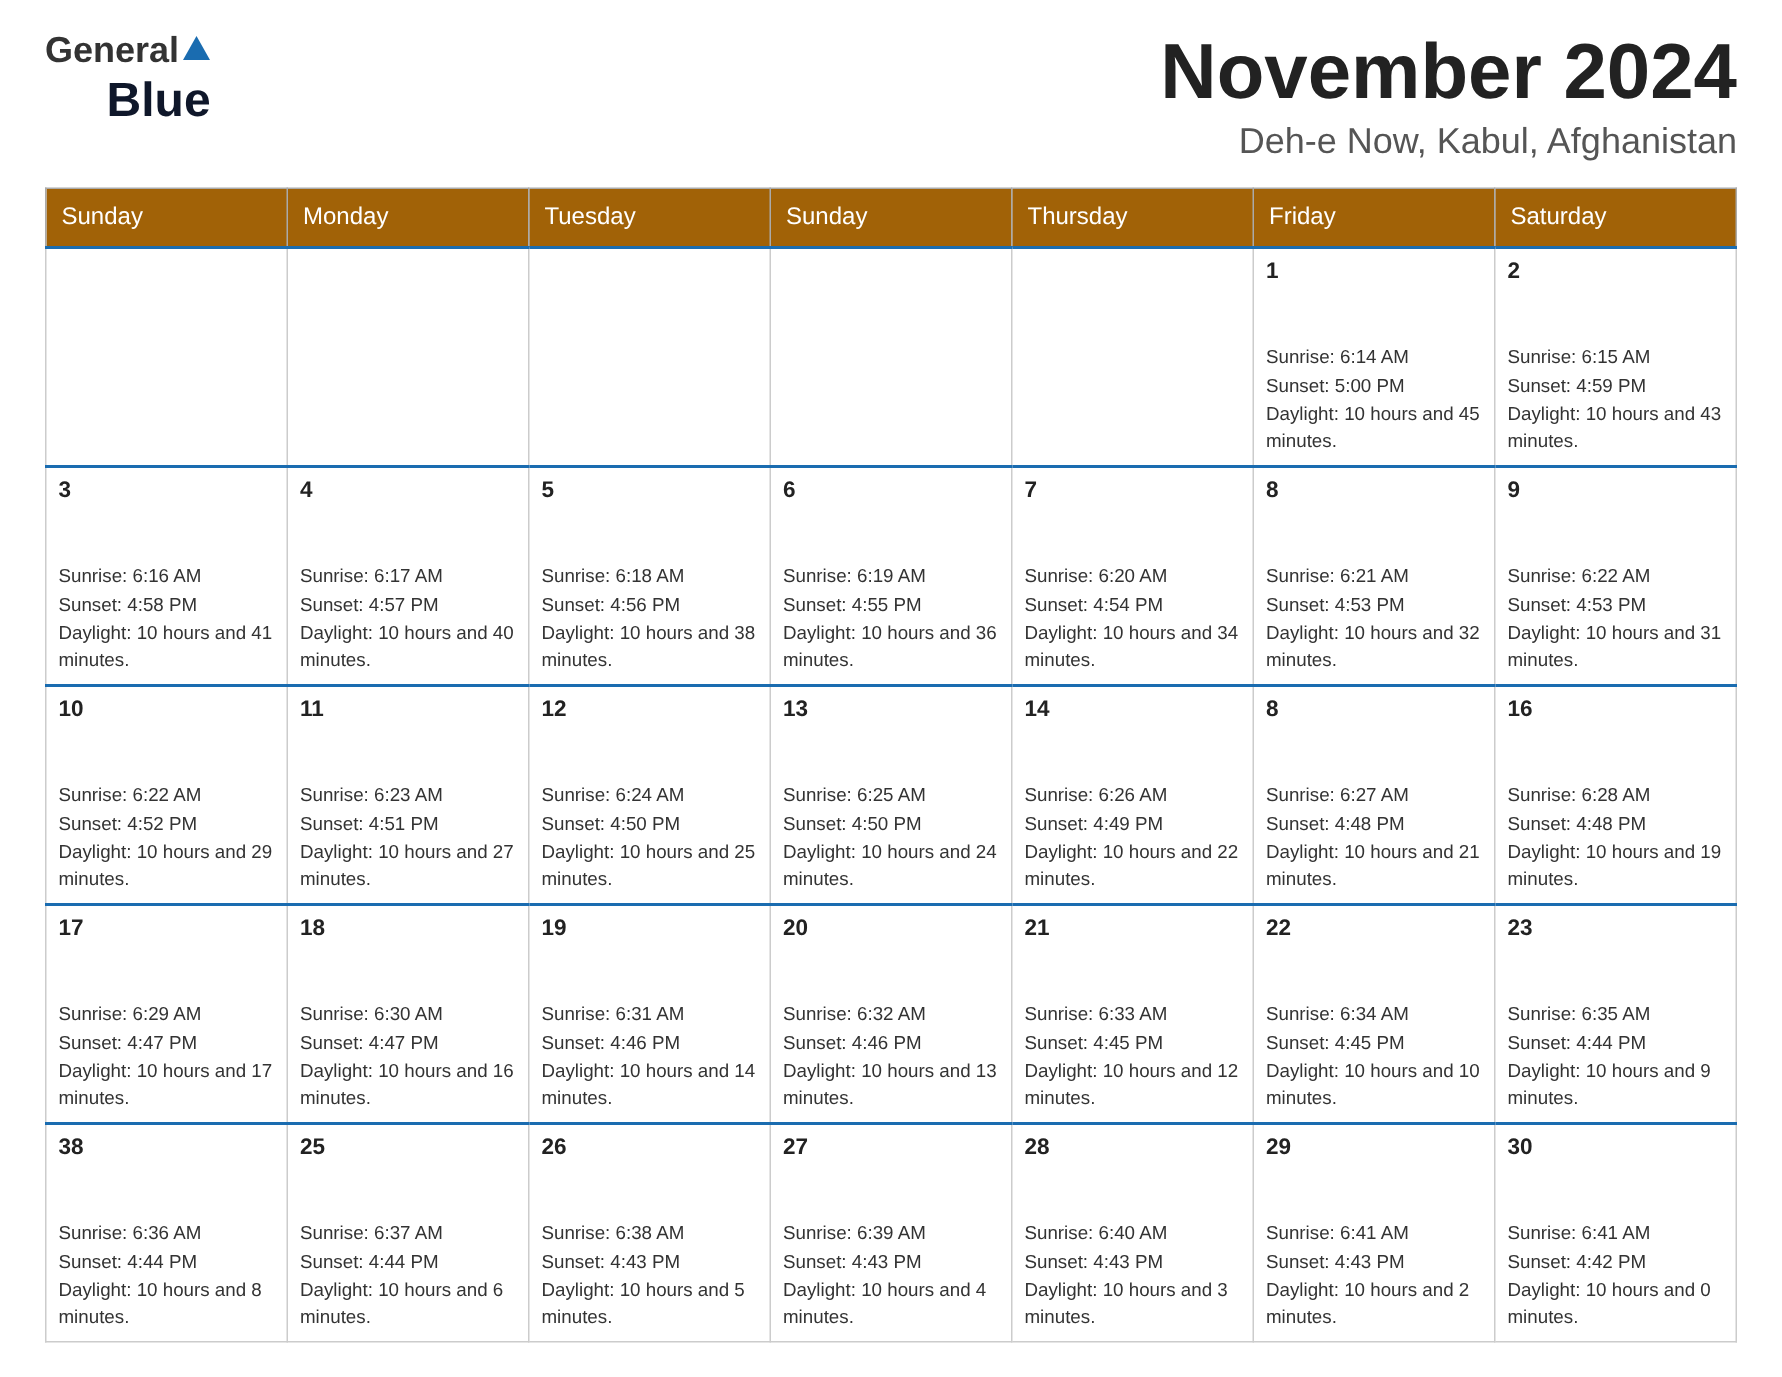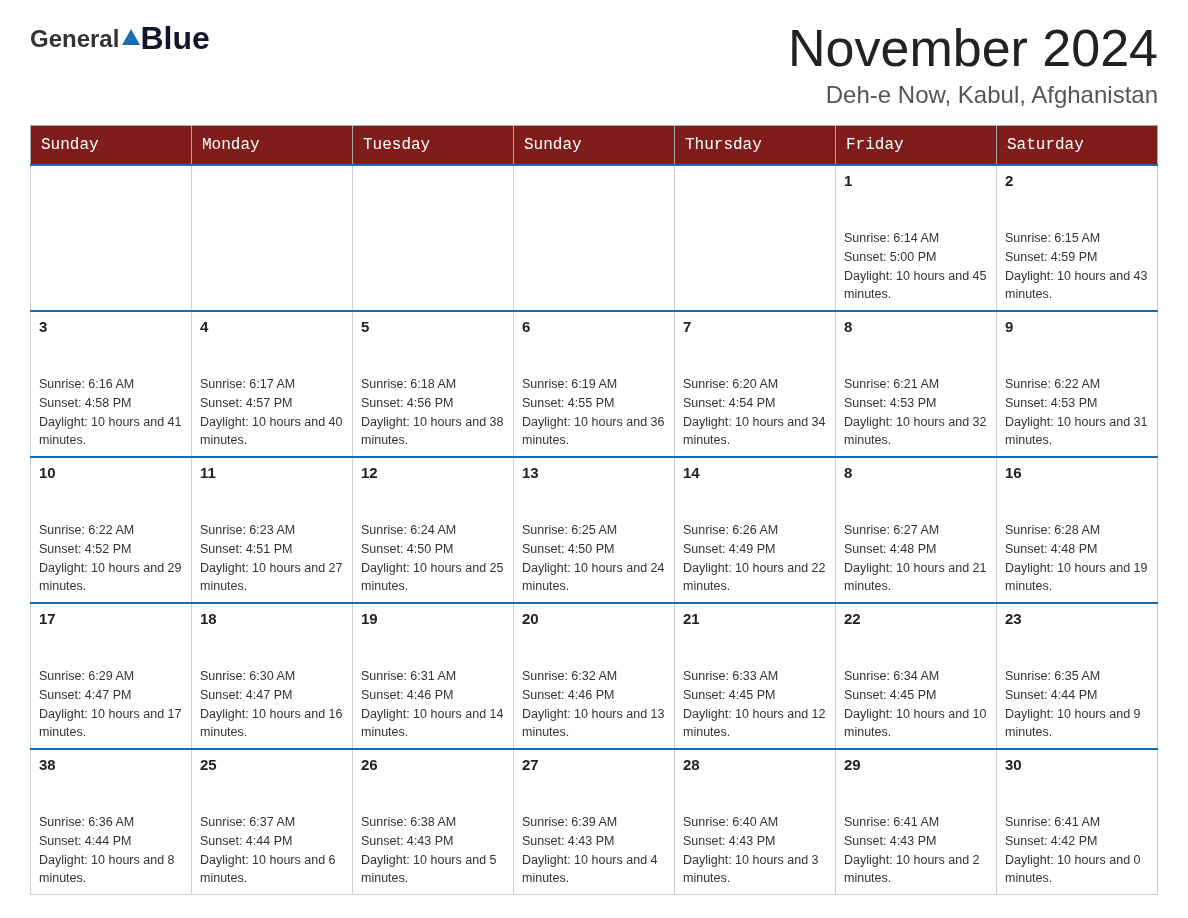--- a/index.html
+++ b/index.html
@@ -14,43 +14,42 @@
       display: flex;
       justify-content: space-between;
       align-items: flex-start;
       margin-bottom: 16px;
     }
     .title-area {
       text-align: right;
     }
     .month-title {
       font-size: 52px;
-      font-weight: normal;
+      font-weight: bold;
       color: #222;
       line-height: 1.1;
     }
     .location-title {
       font-size: 24px;
       color: #555;
       margin-top: 4px;
     }
     .calendar-table {
       width: 100%;
       border-collapse: collapse;
       border: 1px solid #aaa;
     }
     .calendar-table th {
-      background-color: #7f1d1d;
+      background-color: #a16207;
       color: #fff;
       font-size: 16px;
       font-weight: normal;
       padding: 10px 10px;
       text-align: left;
       border: 1px solid #aaa;
-      font-family: Liberation Mono, monospace;
     }
     .calendar-table td {
       vertical-align: top;
       padding: 6px 8px;
       border: 1px solid #ccc;
       width: 14.28%;
       min-height: 100px;
       font-size: 13px;
       color: #333;
       background: #fff;
@@ -69,21 +68,21 @@
       font-size: 12.5px;
       color: #333;
       line-height: 1.5;
       margin-top: 40px;
     }
     .empty-cell {
       background: #f9f9f9;
     }
     .logo-wrapper {
       display: flex;
-      flex-direction: row;
+      flex-direction: column;
       text-align: right;
     }
     .logo-line1 {
       display: flex;
       align-items: center;
     }
     .logo-triangle {
       width: 0;
       height: 0;
       border-left: 9px solid transparent;

